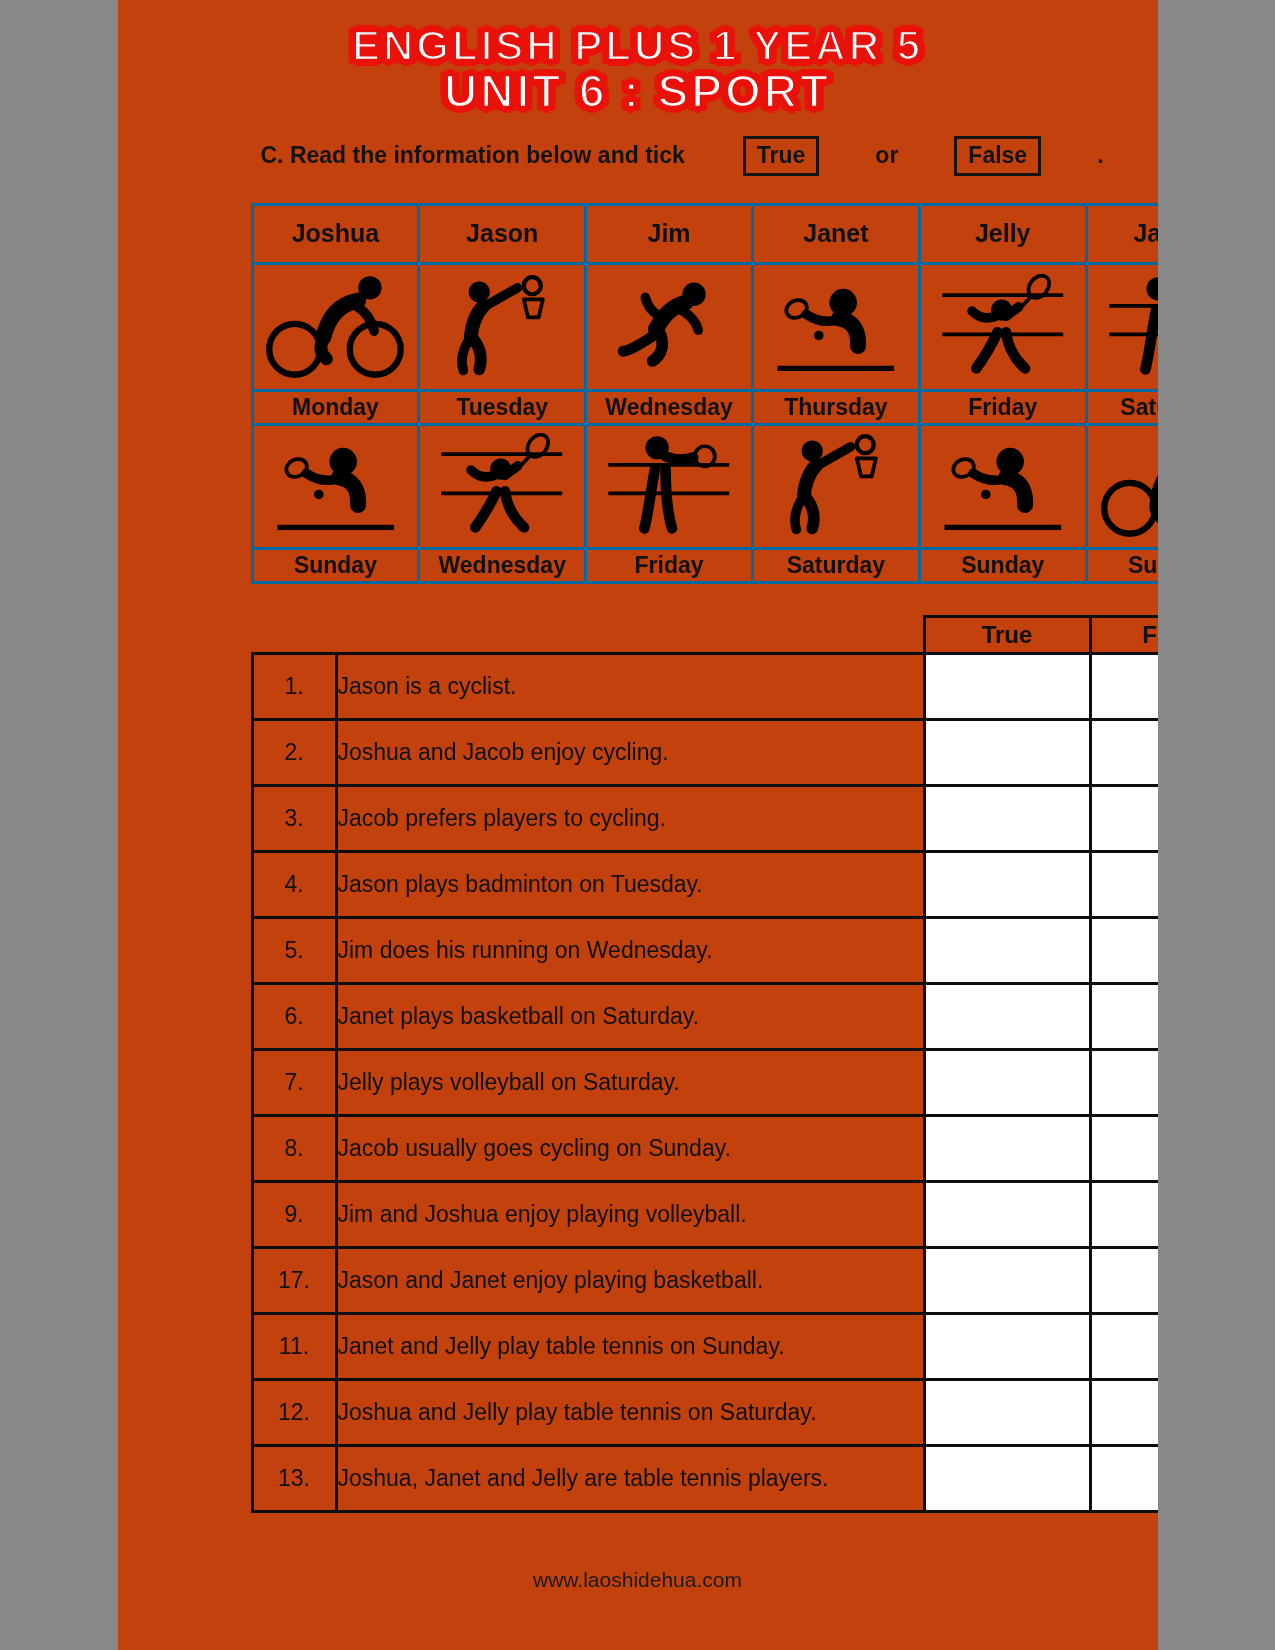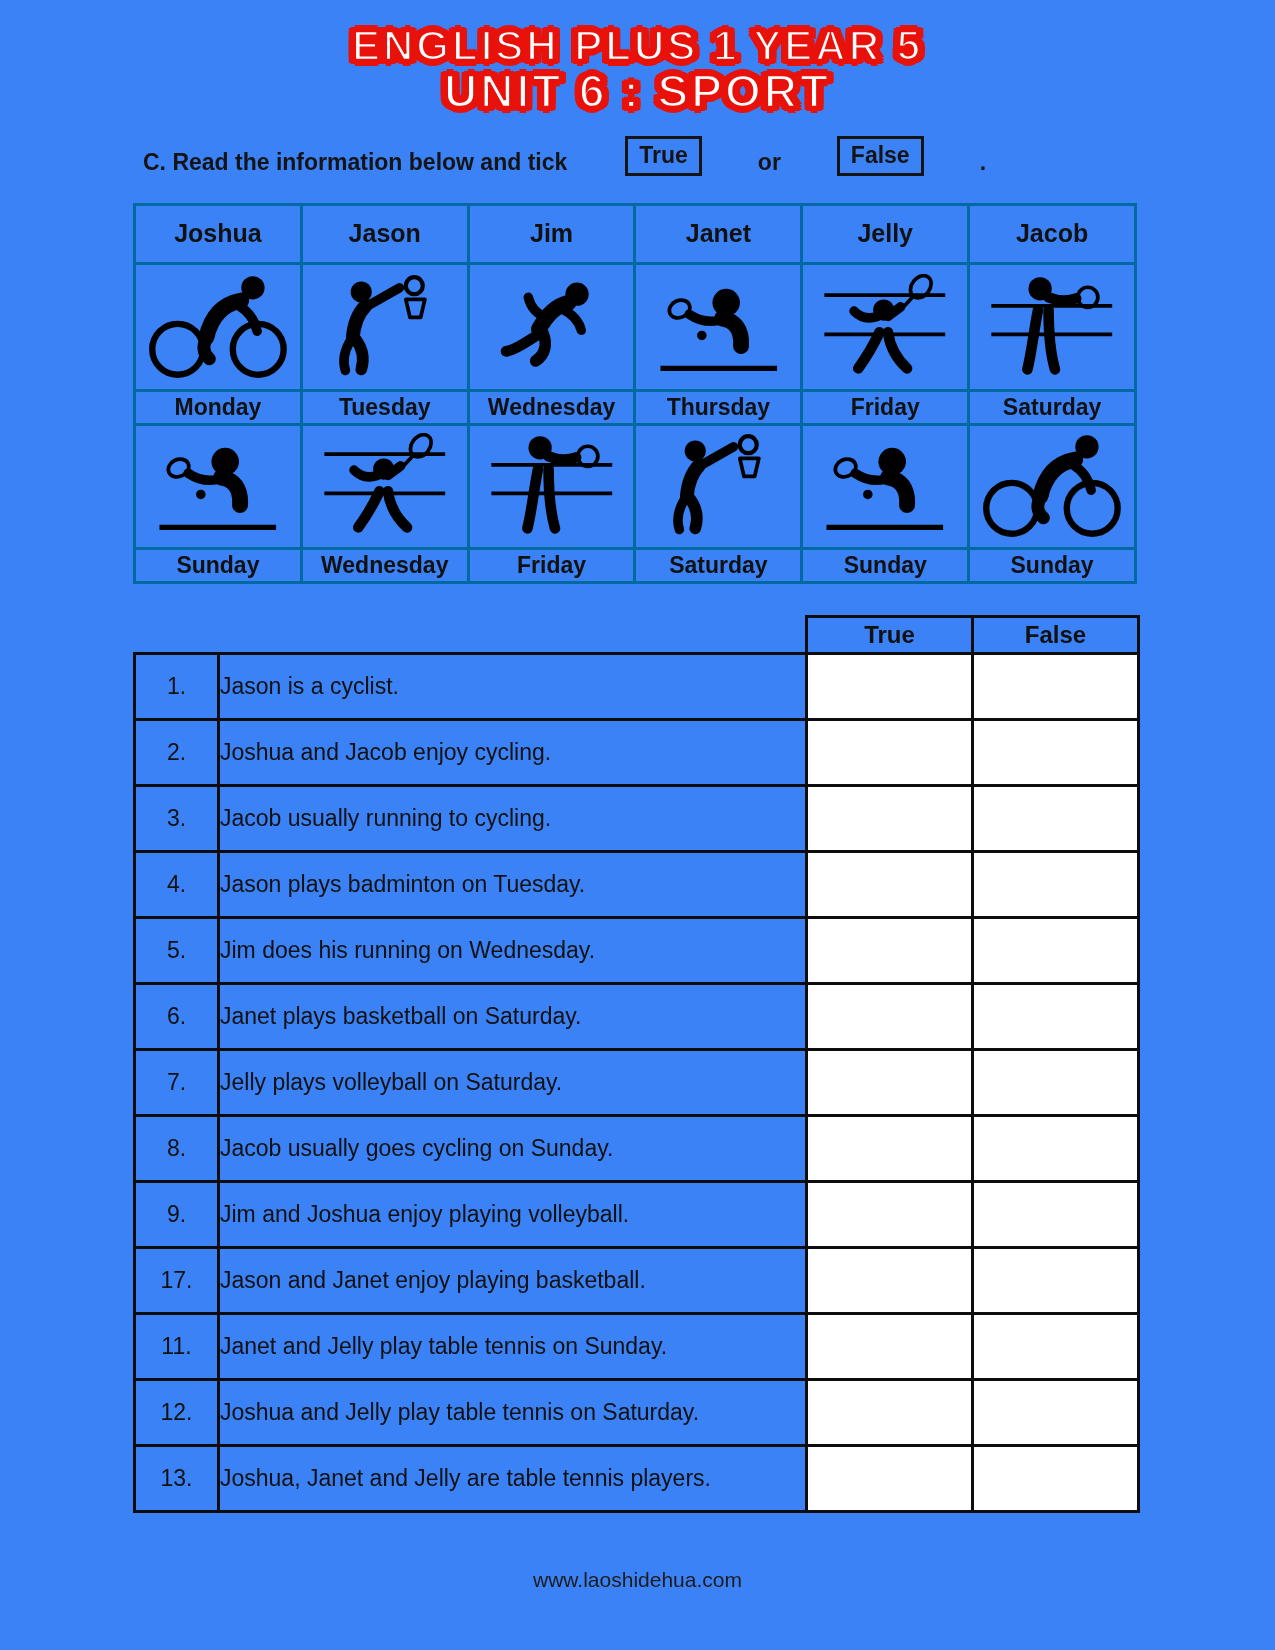--- a/index.html
+++ b/index.html
@@ -1,21 +1,21 @@
 <!DOCTYPE html>
 <html><head>
 <meta charset="utf-8">
 <style>
   html,body{margin:0;padding:0;}
   body{background:#888;}
   .page{
     position:relative;
-    width:1275px;height:1650px;
+    width:1040px;height:1650px;
     margin:0 auto;
-    background:#3b82f6;
+    background:#c2410c;
     font-family:"Liberation Sans", sans-serif;
     color:#111;
     overflow:hidden;
   }
   
   .title-block{padding-top:24px;text-align:center;line-height:1.04;}
   .title-line{
     display:block;
     font-weight:bold;
     letter-spacing:3px;
@@ -24,21 +24,21 @@
     text-shadow:
       -6px 0 0 #e8120b, 6px 0 0 #e8120b, 0 -6px 0 #e8120b, 0 6px 0 #e8120b,
       -4px -4px 0 #e8120b, 4px -4px 0 #e8120b, -4px 4px 0 #e8120b, 4px 4px 0 #e8120b,
       -6px 3px 0 #e8120b, 6px 3px 0 #e8120b, -6px -3px 0 #e8120b, 6px -3px 0 #e8120b;
   }
   .title-line.l1{font-size:42px;}
   .title-line.l2{font-size:46px;}
   
   .instruction{
     margin:20px 0 0 143px;
-    display:flex;align-items:flex-end;
+    display:flex;align-items:center;
     font-size:23px;font-weight:bold;color:#141414;gap:15px;
   }
   .instruction .gap-s{width:28px;}
   .instruction .gap-m{width:26px;}
   .tick-box{
     border:3px solid #141414;
     padding:3px 11px 4px 11px;
     font-weight:bold;
   }
   
@@ -274,21 +274,21 @@
       <td class="tick-cell"></td>
     </tr>
     <tr>
       <td class="num-cell">2.</td>
       <td class="text-cell">Joshua and Jacob enjoy cycling.</td>
       <td class="tick-cell"></td>
       <td class="tick-cell"></td>
     </tr>
     <tr>
       <td class="num-cell">3.</td>
-      <td class="text-cell">Jacob usually running to cycling.</td>
+      <td class="text-cell">Jacob prefers players to cycling.</td>
       <td class="tick-cell"></td>
       <td class="tick-cell"></td>
     </tr>
     <tr>
       <td class="num-cell">4.</td>
       <td class="text-cell">Jason plays badminton on Tuesday.</td>
       <td class="tick-cell"></td>
       <td class="tick-cell"></td>
     </tr>
     <tr>

